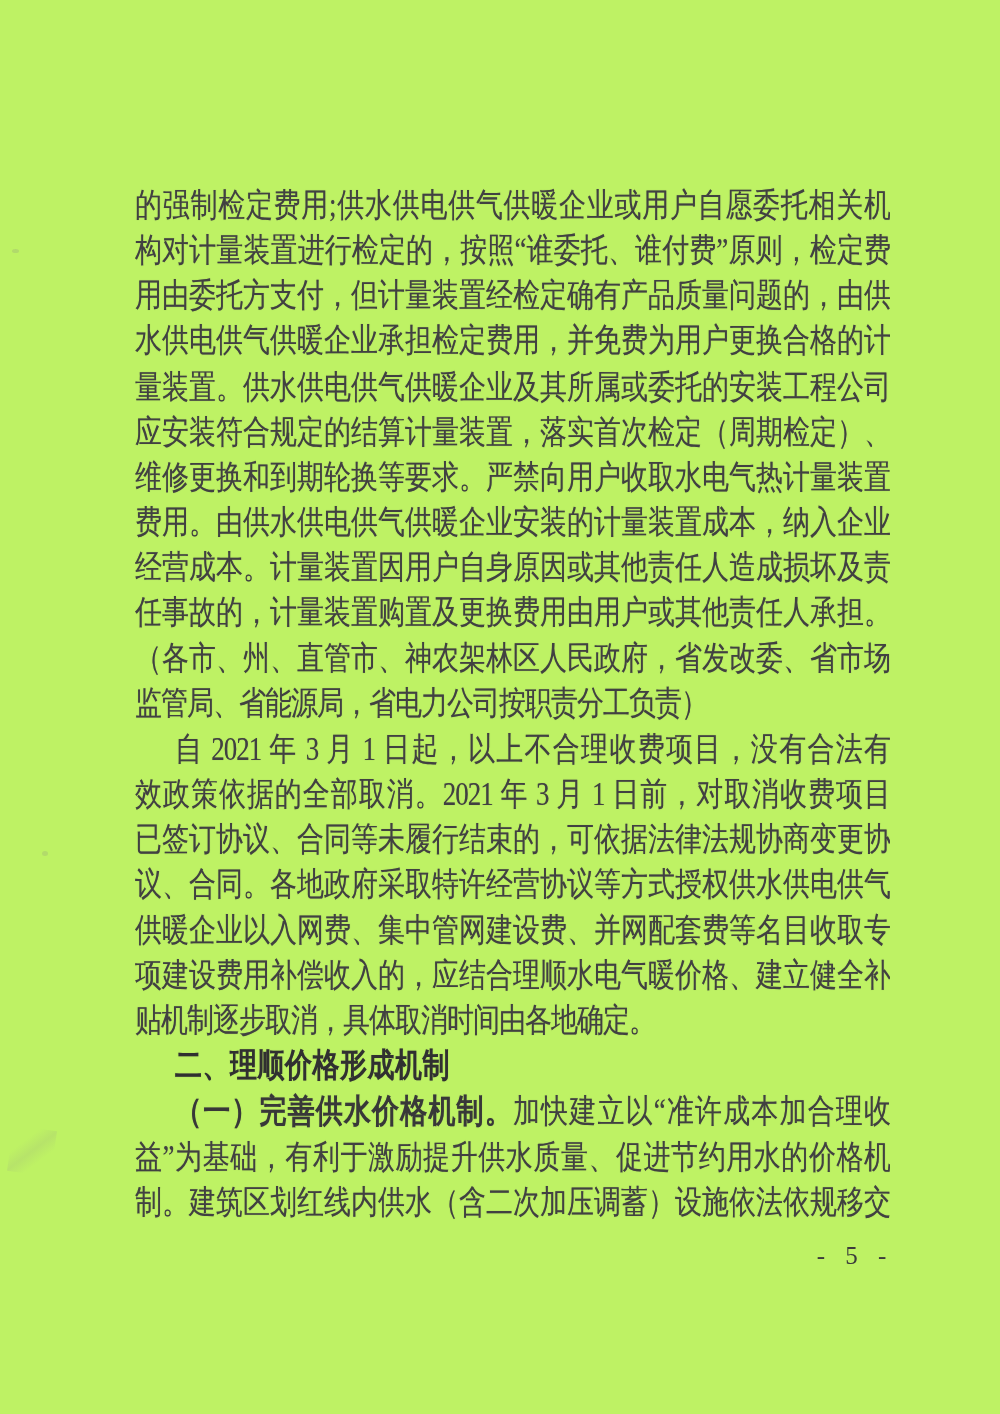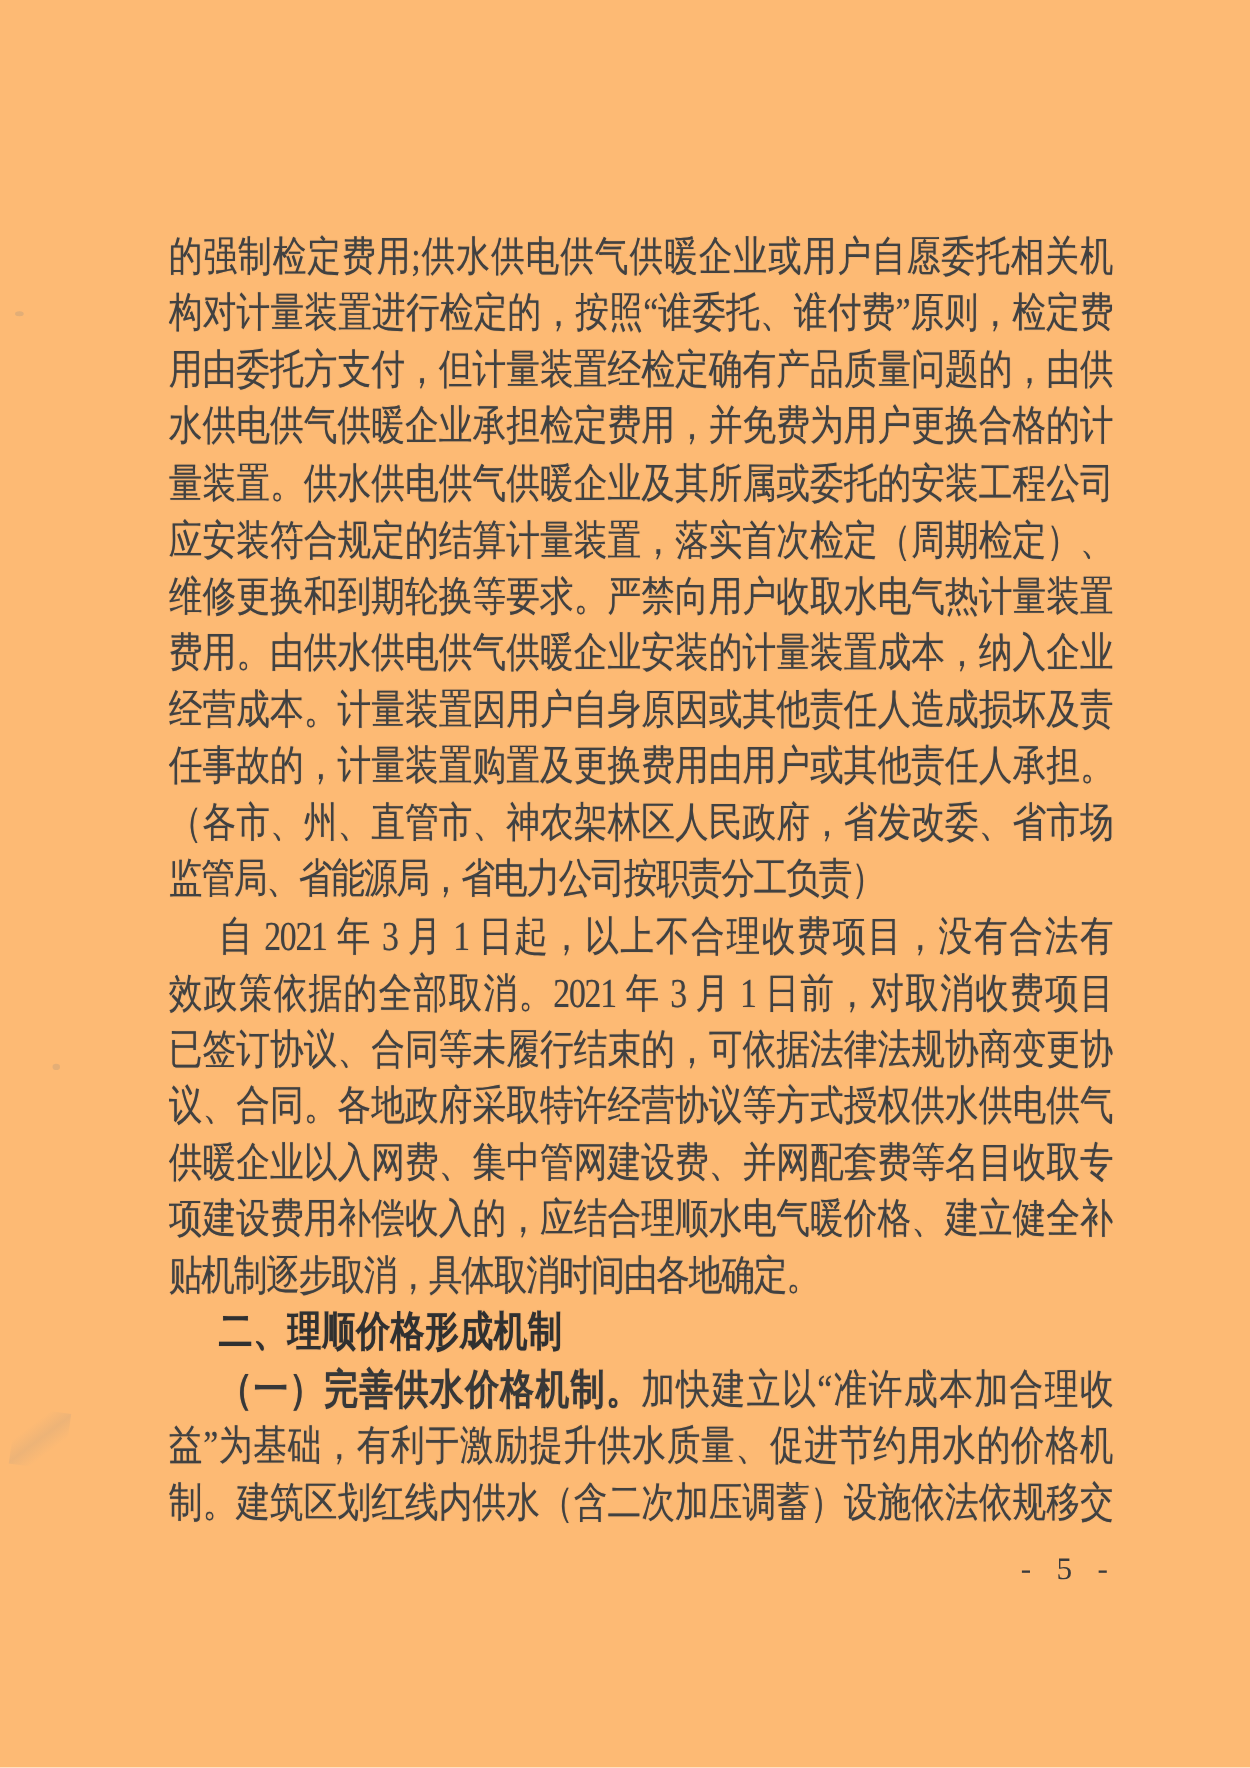--- a/index.html
+++ b/index.html
@@ -4,21 +4,21 @@
 <style>
   html, body {
     margin: 0;
     padding: 0;
     background: #ffffff;
   }
   .page {
     position: relative;
     width: 1000px;
     height: 1414px;
-    background: #fdba74;
+    background: #bef264;
     overflow: hidden;
     font-family: "Liberation Serif", "DejaVu Serif", serif;
     color: #414141;
   }
   .text-block {
     position: absolute;
     left: 135px;
     top: 183px;
     width: 755px;
     font-size: 27px;

